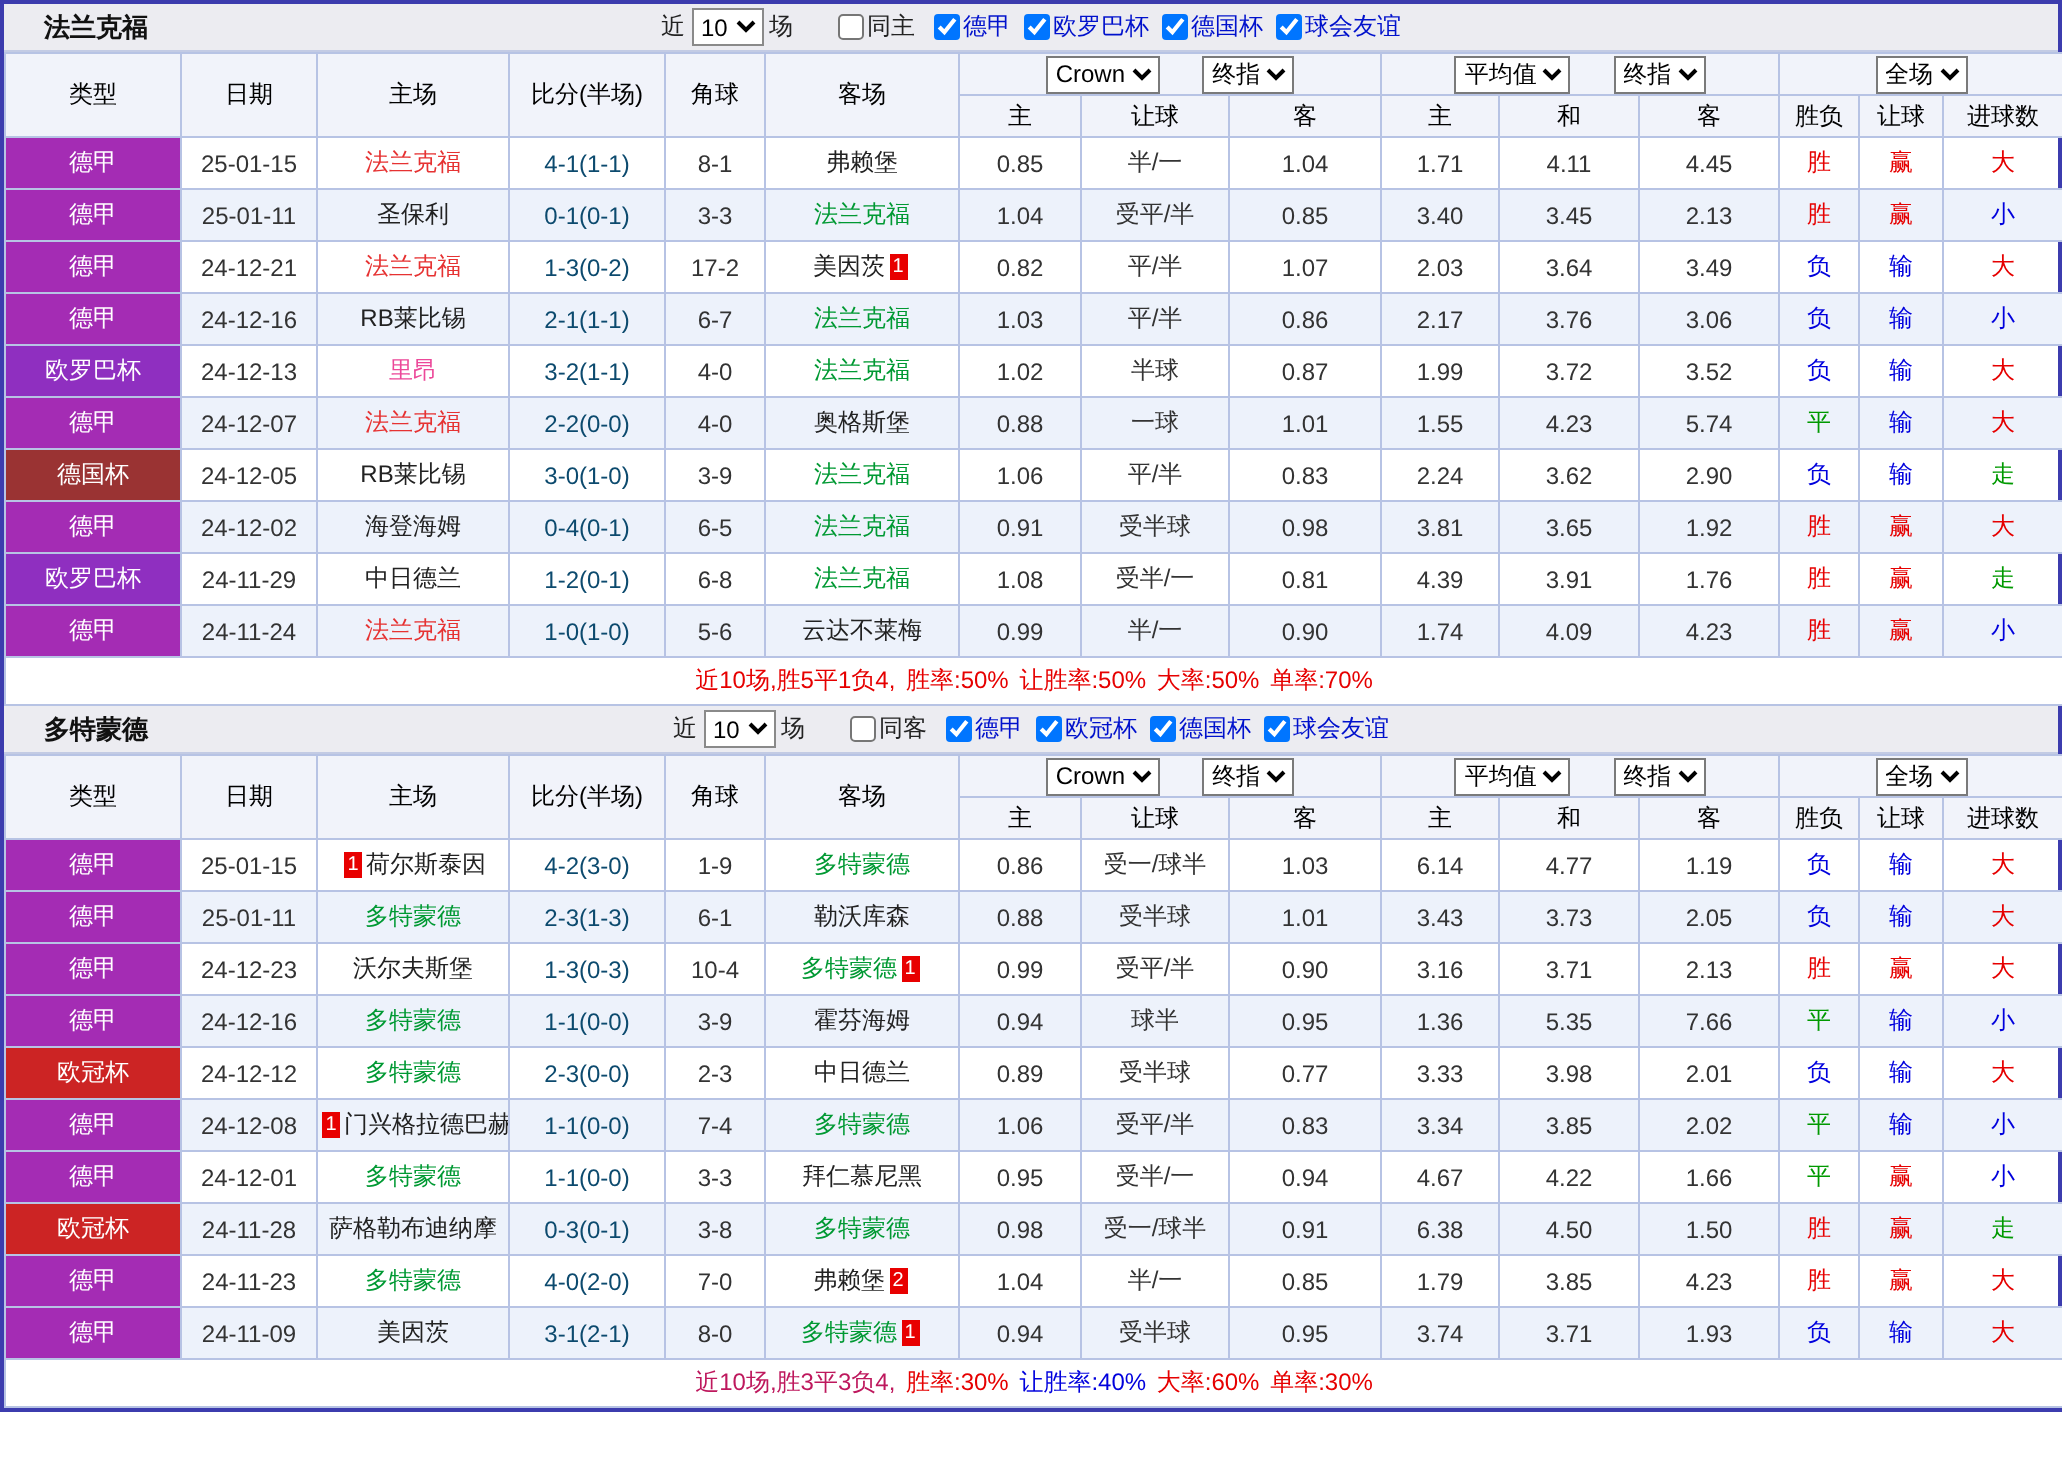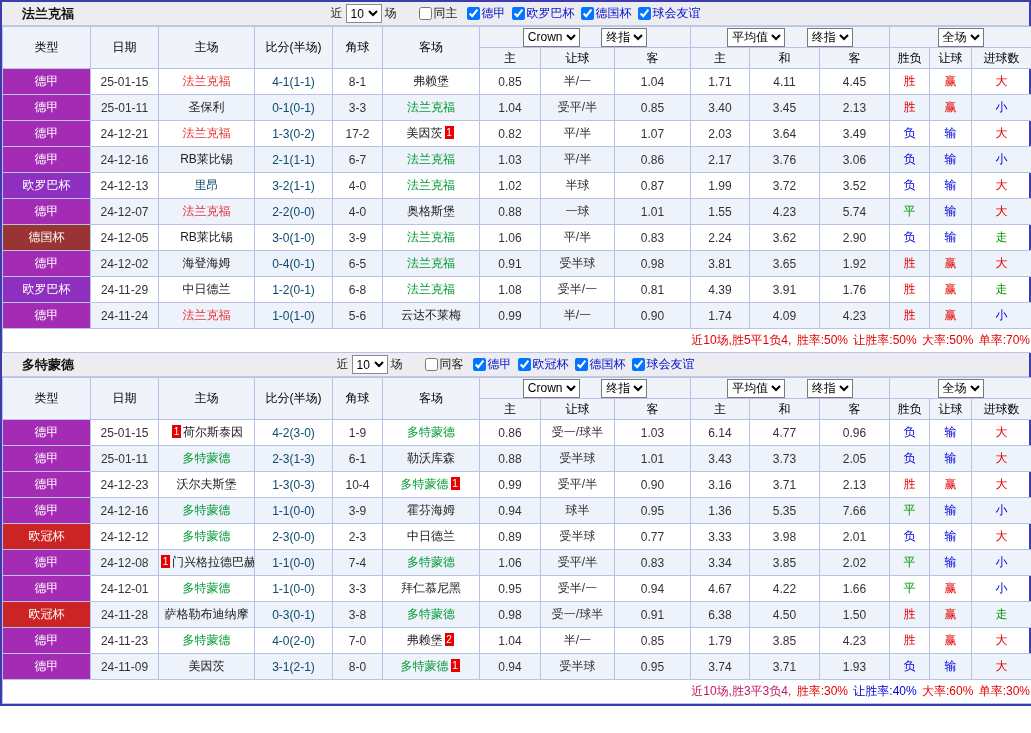--- a/index.html
+++ b/index.html
@@ -27,21 +27,21 @@
 
   table{width:100%;border-collapse:collapse;table-layout:fixed}
   th,td{border:1px solid #b7c3e4;text-align:center;font-size:12px;padding:0;overflow:hidden;white-space:nowrap;color:#333}
   thead tr{height:21px}
   thead th{background:#f1f3fa;font-weight:normal;color:#000}
   thead th select{font-size:12px;height:19px;max-width:64px;margin:0 9px;border:1px solid #7a7a7a;background:#fff}
   tbody tr{height:26px}
   tbody tr:nth-child(even){background:#edf2fb}
   td.league{color:#fff}
   td.score{color:#0c4a6e}
-  tfoot td{height:24px;background:#fff;font-size:12px;text-align:right}
+  tfoot td{height:24px;background:#fff;font-size:12px;text-align:center}
   tfoot span{margin:0 1px}
   .badge{display:inline-block;background:#e80000;color:#fff;font-size:10px;line-height:13px;min-width:9px;padding:0 1px;margin:0 2px;vertical-align:1px}
 </style>
 </head>
 <body>
 
 <div class="window">
 
 
   <section>
@@ -187,21 +187,21 @@
             <td>2.17</td>
             <td>3.76</td>
             <td>3.06</td>
             <td class="res" style="color: rgb(0, 0, 221);">负</td>
             <td class="res" style="color: rgb(0, 0, 221);">输</td>
             <td class="res" style="color: rgb(0, 0, 221);">小</td>
           </tr>
           <tr>
             <td class="league" style="background: rgb(143, 47, 192);">欧罗巴杯</td>
             <td>24-12-13</td>
-            <td class="team"><span style="color: #0c4a6e;">里昂</span></td>
+            <td class="team"><span style="color: #ec4899;">里昂</span></td>
             <td class="score">3-2(1-1)</td>
             <td>4-0</td>
             <td class="team"><span style="color: rgb(0, 153, 51);">法兰克福</span></td>
             <td>1.02</td>
             <td>半球</td>
             <td>0.87</td>
             <td>1.99</td>
             <td>3.72</td>
             <td>3.52</td>
             <td class="res" style="color: rgb(0, 0, 221);">负</td>
@@ -386,21 +386,21 @@
             <td>25-01-15</td>
             <td class="team"><span class="badge" style="background: rgb(232, 0, 0);">1</span><span style="color: rgb(34, 34, 34);">荷尔斯泰因</span></td>
             <td class="score">4-2(3-0)</td>
             <td>1-9</td>
             <td class="team"><span style="color: rgb(0, 153, 51);">多特蒙德</span></td>
             <td>0.86</td>
             <td>受一/球半</td>
             <td>1.03</td>
             <td>6.14</td>
             <td>4.77</td>
-            <td>0.96</td>
+            <td>1.19</td>
             <td class="res" style="color: rgb(0, 0, 221);">负</td>
             <td class="res" style="color: rgb(0, 0, 221);">输</td>
             <td class="res" style="color: rgb(230, 0, 0);">大</td>
           </tr>
           <tr>
             <td class="league" style="background: rgb(164, 44, 180);">德甲</td>
             <td>25-01-11</td>
             <td class="team"><span style="color: rgb(0, 153, 51);">多特蒙德</span></td>
             <td class="score">2-3(1-3)</td>
             <td>6-1</td>

